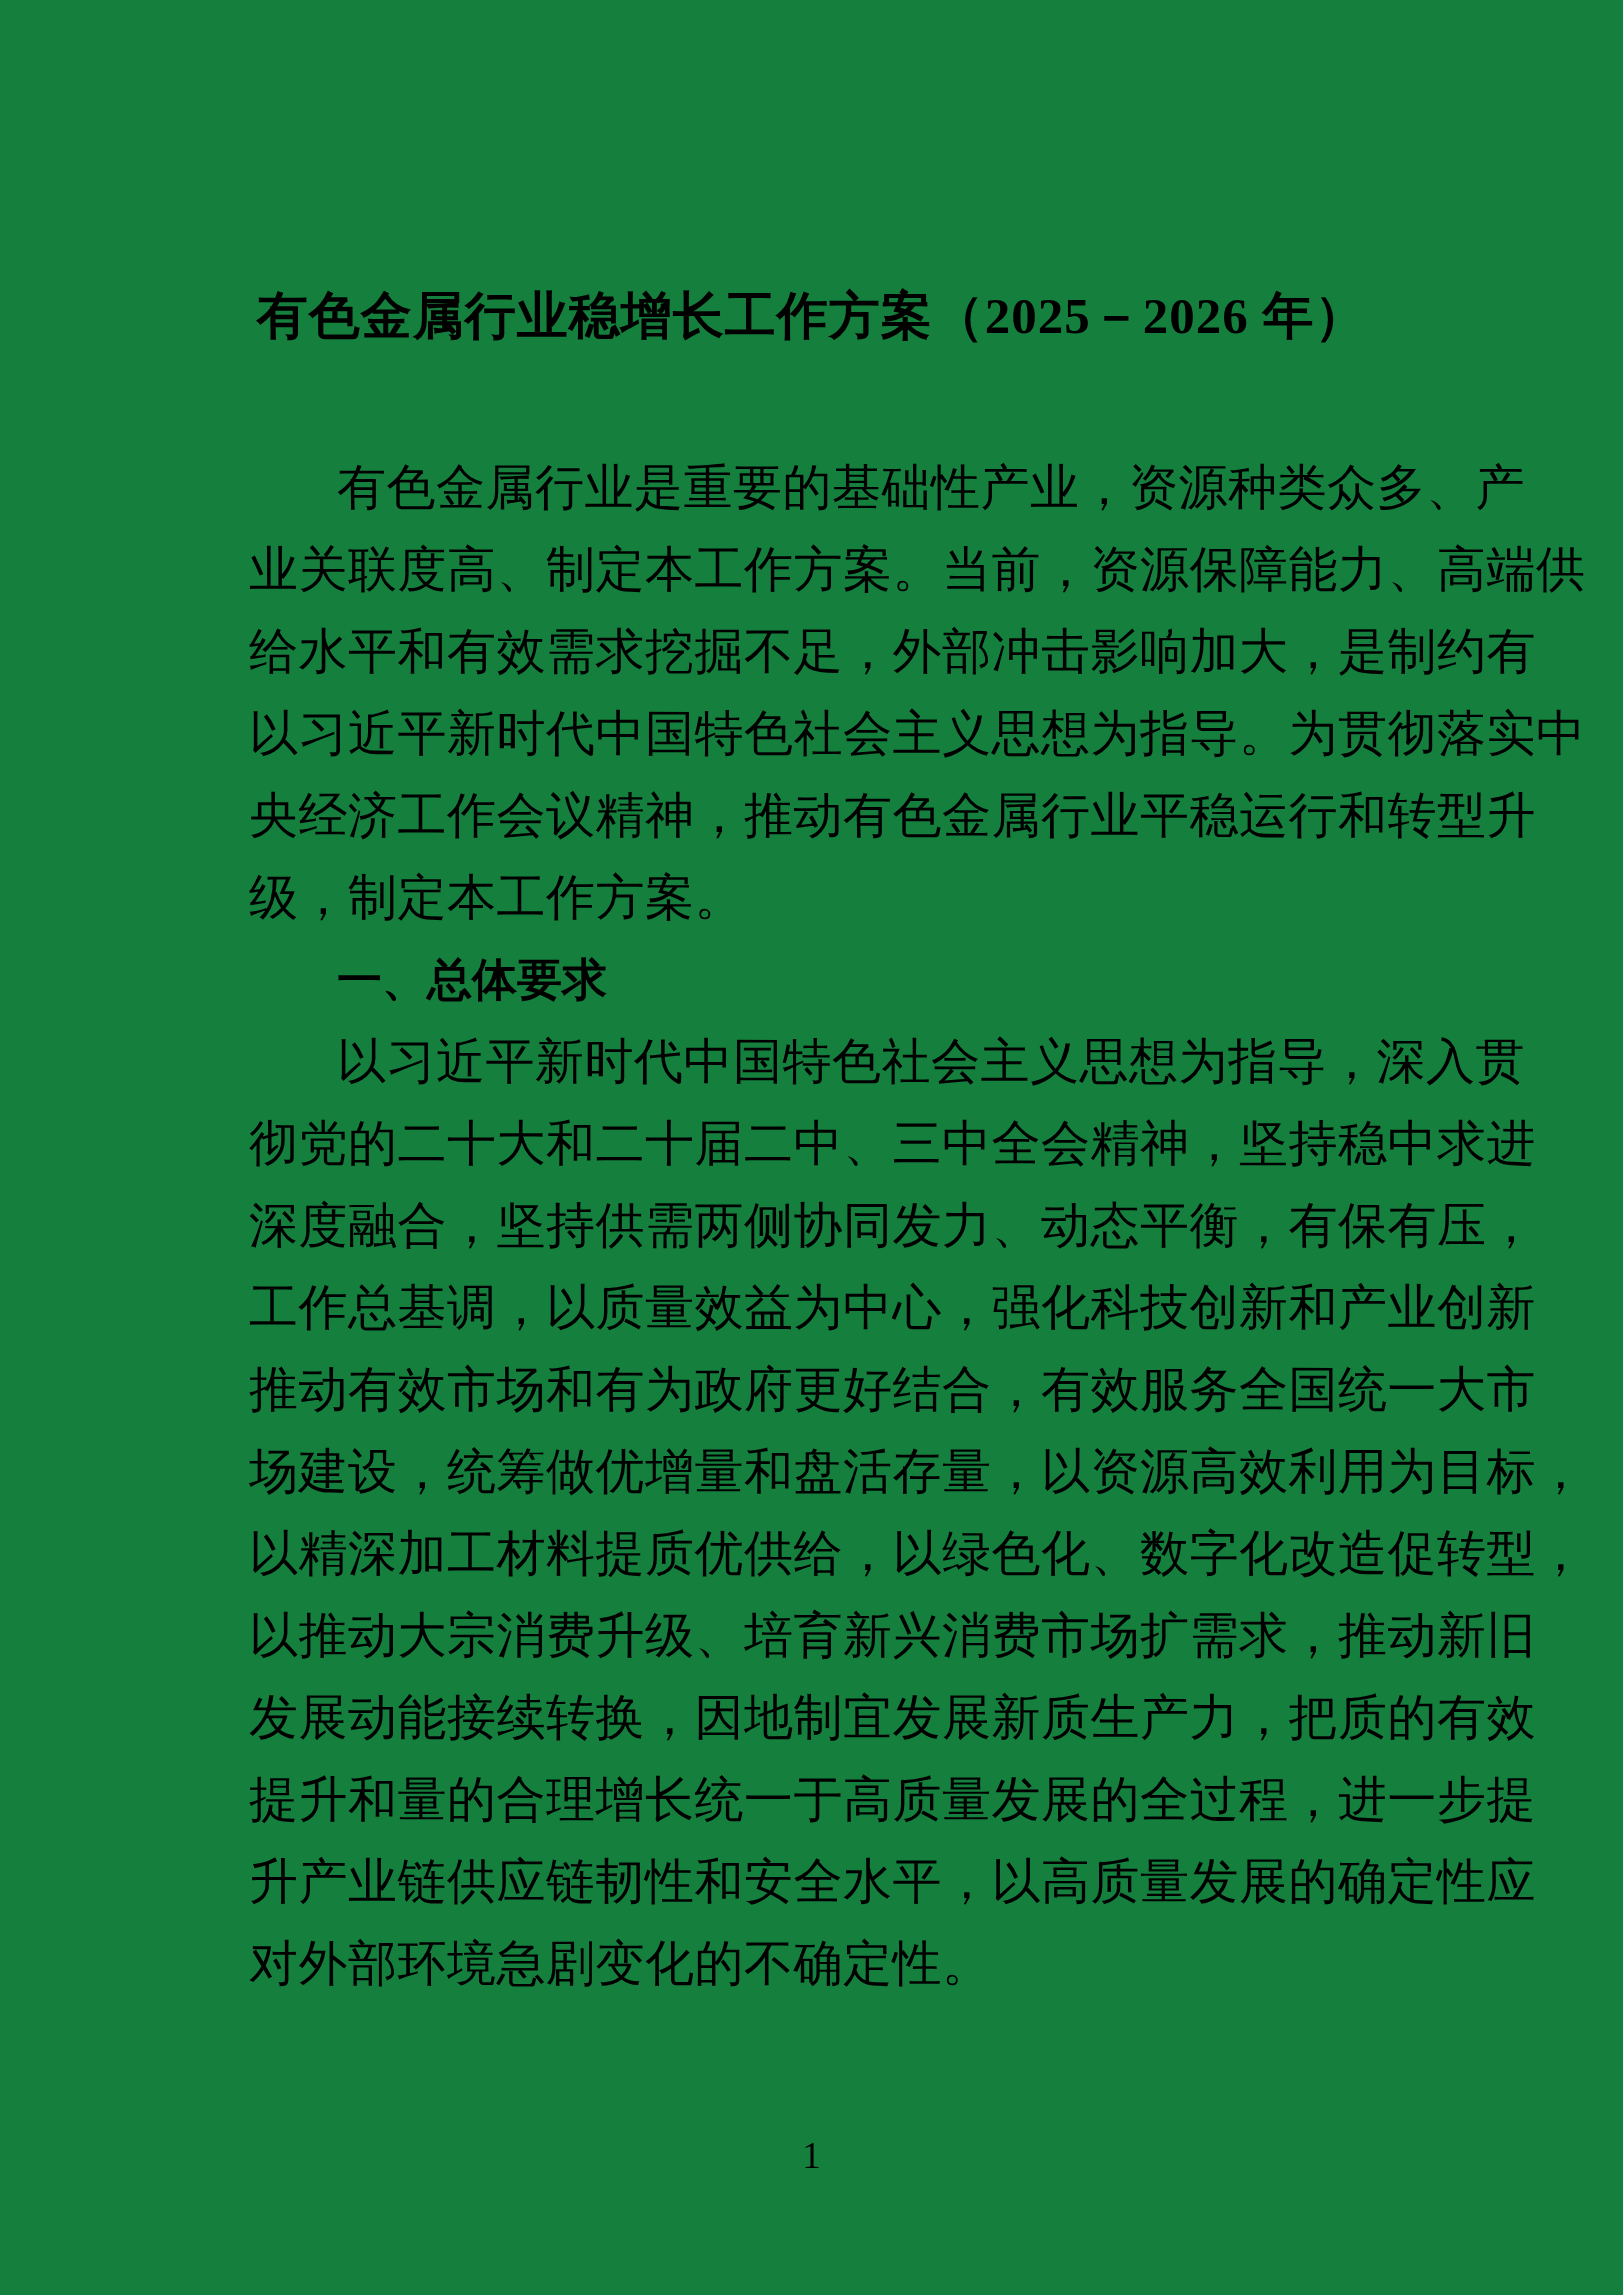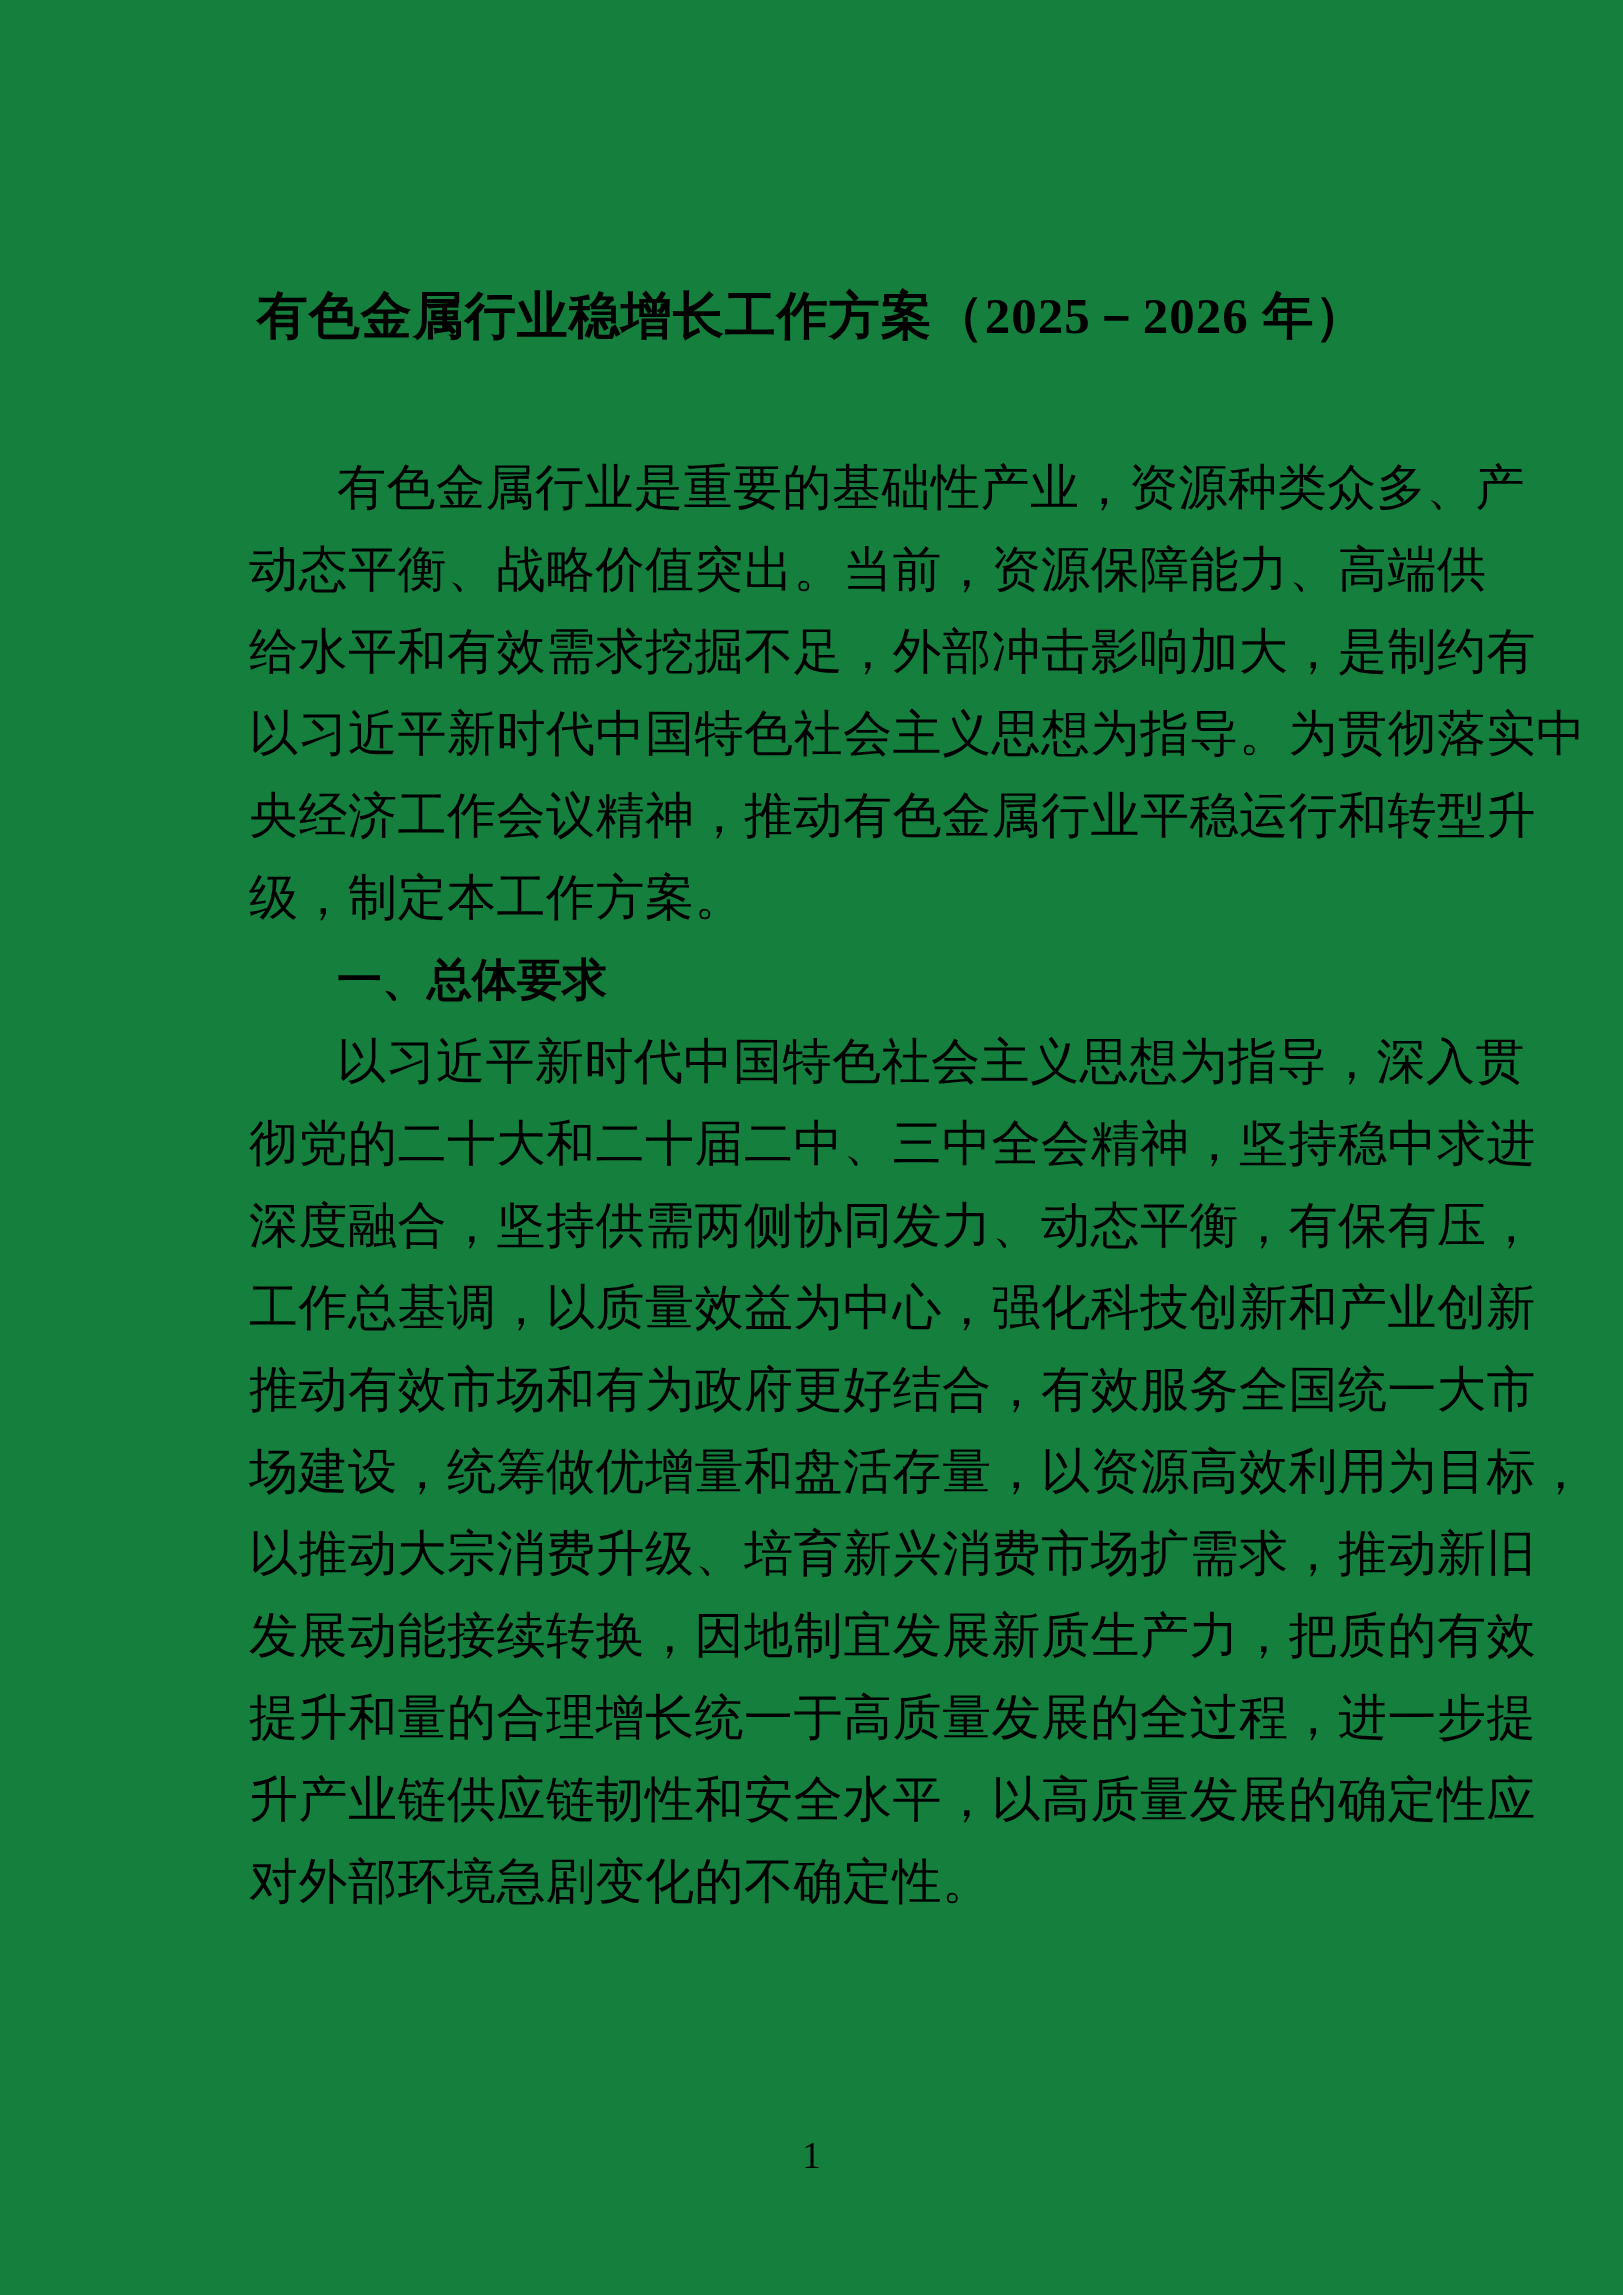--- a/index.html
+++ b/index.html
@@ -68,34 +68,35 @@
 </head>
 <body>
 
 <div class="page">
 
   <h1 class="doc-title">有色金属行业稳增长工作方案（2025－2026 年）</h1>
 
   <div class="content">
 
     <div class="line indent">有色金属行业是重要的基础性产业，资源种类众多、产</div>
-    <div class="line">动态平衡、战略价值突出。当前，资源保障能力、高端供</div>
+    <div class="line">业关联度高、制定本工作方案。当前，资源保障能力、高端供</div>
     <div class="line">给水平和有效需求挖掘不足，外部冲击影响加大，是制约有</div>
     <div class="line">以习近平新时代中国特色社会主义思想为指导。为贯彻落实中</div>
     <div class="line">央经济工作会议精神，推动有色金属行业平稳运行和转型升</div>
     <div class="line">级，制定本工作方案。</div>
 
     <h2 class="section-heading">一、总体要求</h2>
 
     <div class="line indent">以习近平新时代中国特色社会主义思想为指导，深入贯</div>
     <div class="line">彻党的二十大和二十届二中、三中全会精神，坚持稳中求进</div>
     <div class="line">深度融合，坚持供需两侧协同发力、动态平衡，有保有压，</div>
     <div class="line">工作总基调，以质量效益为中心，强化科技创新和产业创新</div>
     <div class="line">推动有效市场和有为政府更好结合，有效服务全国统一大市</div>
     <div class="line">场建设，统筹做优增量和盘活存量，以资源高效利用为目标，</div>
+    <div class="line">以精深加工材料提质优供给，以绿色化、数字化改造促转型，</div>
     <div class="line">以推动大宗消费升级、培育新兴消费市场扩需求，推动新旧</div>
     <div class="line">发展动能接续转换，因地制宜发展新质生产力，把质的有效</div>
     <div class="line">提升和量的合理增长统一于高质量发展的全过程，进一步提</div>
     <div class="line">升产业链供应链韧性和安全水平，以高质量发展的确定性应</div>
     <div class="line">对外部环境急剧变化的不确定性。</div>
 
   </div>
 
   <div class="page-number">1</div>
 

